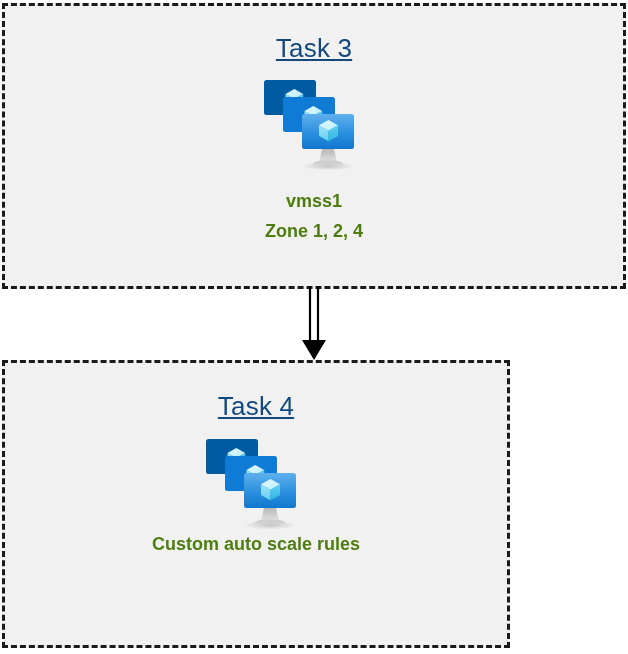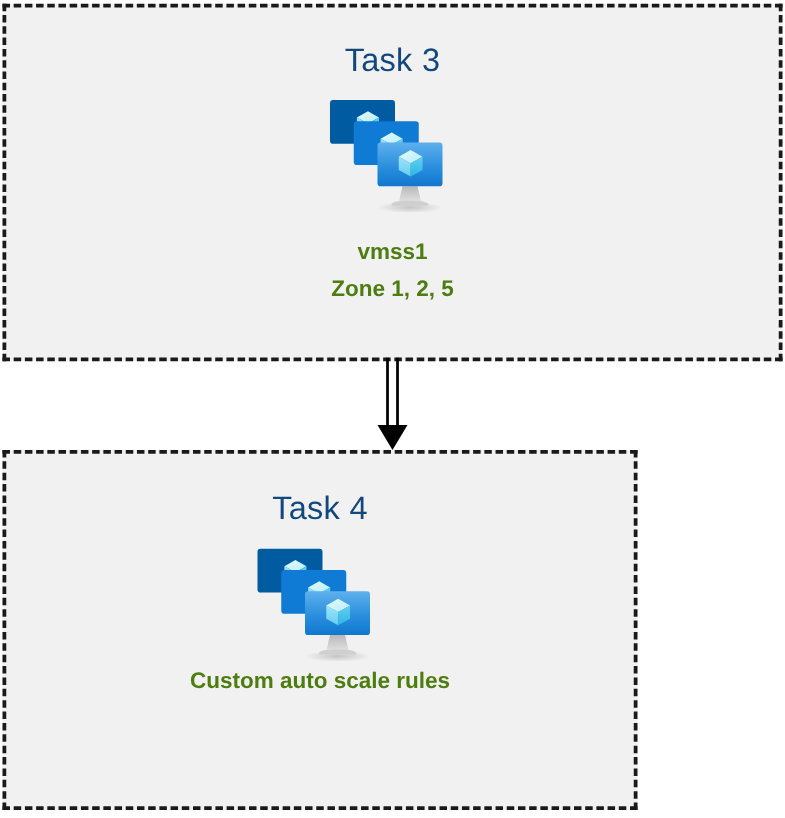--- a/index.html
+++ b/index.html
@@ -42,20 +42,21 @@
   }
 
   .task-title {
     color: #13487e;
     font-size: 26px;
     font-weight: 400;
     line-height: 1;
     letter-spacing: 0.2px;
     text-align: center;
     white-space: nowrap;
+    text-decoration: underline;
   }
   #task-box-1 .task-title { margin-top: 29px; }
   #task-box-2 .task-title { margin-top: 30px; }
 
   .caption {
     color: #4d7c0f;
     font-size: 18px;
     font-weight: 700;
     line-height: 30px;
     text-align: center;
@@ -146,21 +147,21 @@
         <g transform="translate(58,42) scale(0.56)">
           <path d="M17 0 L34 9.5 L17 19 L0 9.5 Z" fill="url(#cubeTopA)"></path>
           <path d="M0 9.5 L17 19 L17 38 L0 28.5 Z" fill="url(#cubeLeftA)"></path>
           <path d="M34 9.5 L17 19 L17 38 L34 28.5 Z" fill="url(#cubeRightA)"></path>
         </g>
       </svg>
     </div>
 
     <div class="caption" style="margin-top:16px;">vmss1</div>
 
-    <div class="caption">Zone 1, 2, 5</div>
+    <div class="caption">Zone 1, 2, 4</div>
   </div>
 
   <div id="flow-arrow">
     <svg width="34" height="76" viewBox="0 0 34 76" xmlns="http://www.w3.org/2000/svg">
       <line x1="13" y1="0" x2="13" y2="56" stroke="#000000" stroke-width="2.2"></line>
       <line x1="21" y1="0" x2="21" y2="56" stroke="#000000" stroke-width="2.2"></line>
       <polygon points="5,54 29,54 17,74" fill="#000000"></polygon>
     </svg>
   </div>
 

